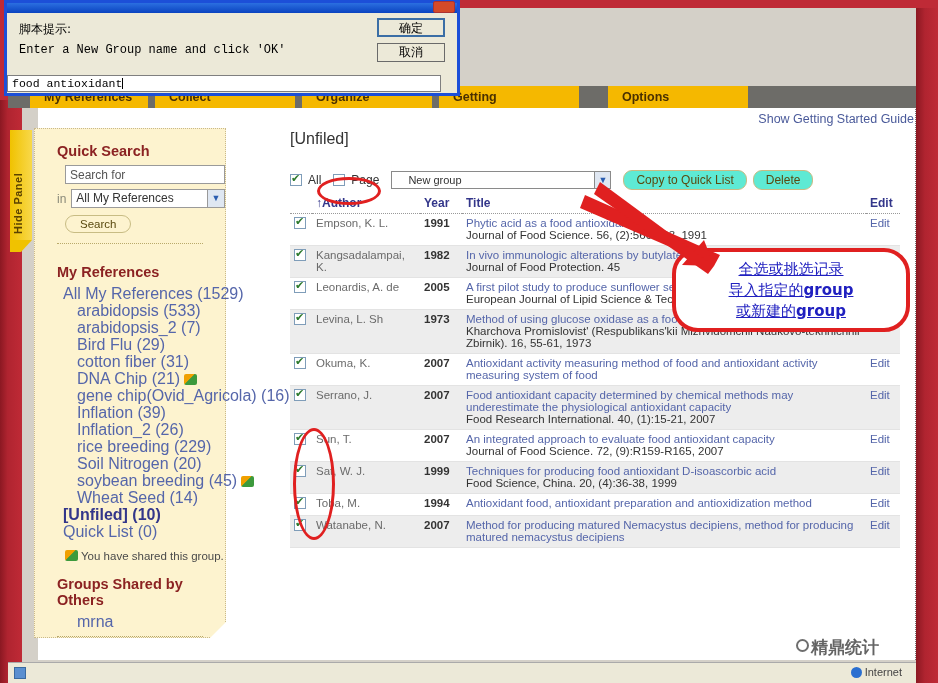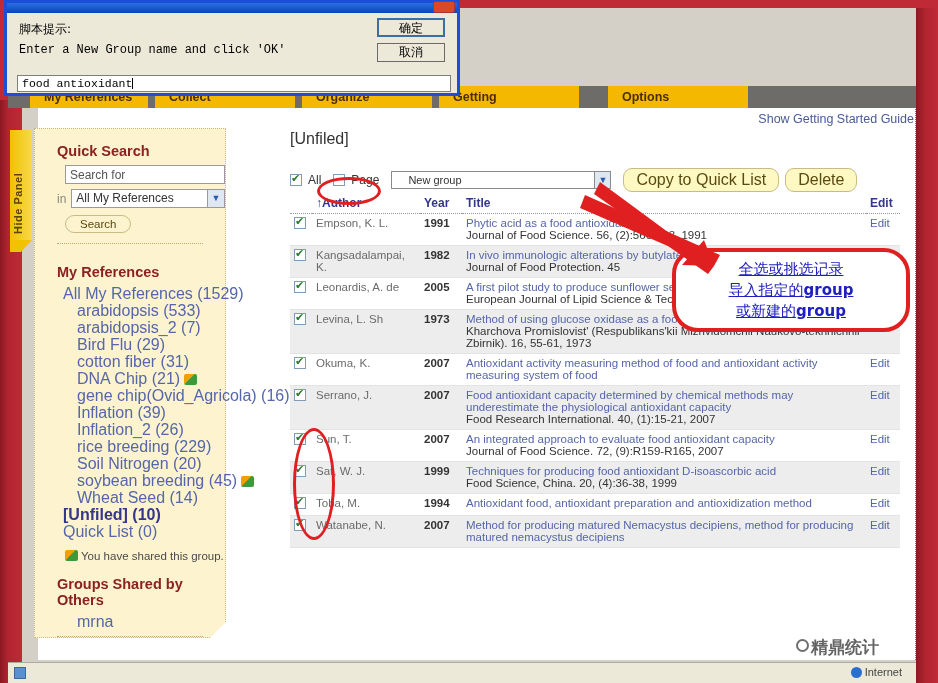--- a/index.html
+++ b/index.html
@@ -184,22 +184,22 @@
     width: 220px; height: 18px; border:1px solid #8a8a8a; background:#fff;
     font-size: 11px; color:#333; padding-left:16px; line-height:16px;
     position:relative; margin-right: 6px;
   }
   .tb-sel .arw {
     position:absolute; right:0; top:0; width:16px; height:16px;
     background:#dfe7f2; border-left:1px solid #8a8a8a;
     color:#2a5db0; font-size:9px; text-align:center; line-height:16px;
   }
   .tb-btn {
-    border:1px solid #c8bc84; border-radius:9px; background:#fef9c3;
-    font-size:16px; color:#5a4a10; padding:2px 12px; cursor:pointer;
+    border:1px solid #c8bc84; border-radius:9px; background:#5eead4;
+    font-size:12px; color:#5a4a10; padding:2px 12px; cursor:pointer;
     white-space:nowrap;
   }
 
   
   table.refs { width: 610px; border-collapse: collapse; margin-top: 4px; }
   table.refs th {
     font-size: 12px; color:#33368a; font-weight:bold; text-align:left;
     padding: 2px 4px 3px 4px; border-bottom: 1px dotted #999;
   }
   table.refs td {
@@ -263,21 +263,21 @@
   .dlg-btn {
     position:absolute; right: 12px; width: 68px; height: 19px;
     background: #ece9d8; border: 1px solid #6a6a6a;
     font-size: 12px; text-align:center; line-height: 17px;
     color:#000; cursor:pointer;
     font-family: "DejaVu Sans", sans-serif;
   }
   .dlg-btn.ok { top: 5px; border: 2px solid #3b6ea5; }
   .dlg-btn.cancel { top: 30px; }
   .dlg-input {
-    position:absolute; left: 10px; top: 62px; width: 434px; height: 17px;
+    position:absolute; left: 0; top: 62px; width: 434px; height: 17px;
     background:#fff; border:1px solid #7f7f7f;
     font-size: 11.5px; color:#000; padding-left: 4px; line-height: 15px;
     font-family: "Liberation Mono", monospace;
   }
   .caret {
     display:inline-block; width:1px; height:11px; background:#000;
     vertical-align:-2px;
   }
 
   

